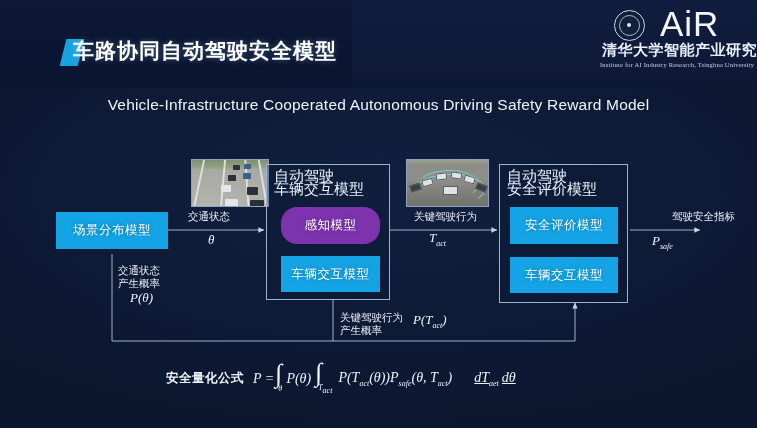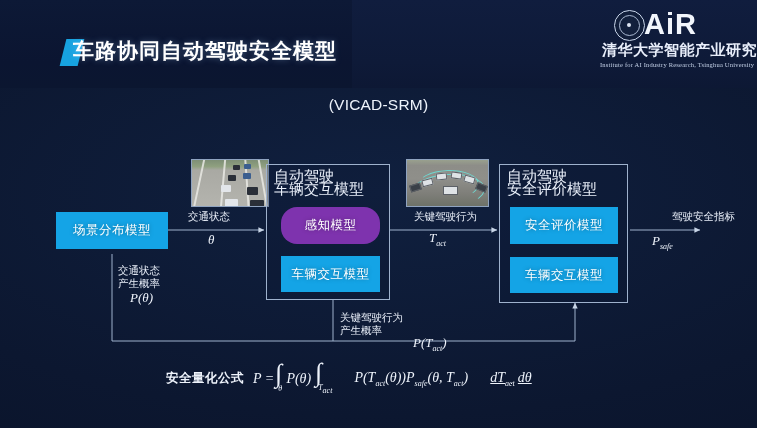--- a/index.html
+++ b/index.html
@@ -51,22 +51,22 @@
     content: ""; position: absolute; left: 4px; top: 4px;
     width: 19px; height: 19px; border-radius: 50%;
     border: 1px solid #aab9d2;
   }
   .seal::after {
     content: ""; position: absolute; left: 11.5px; top: 11.5px;
     width: 4px; height: 4px; border-radius: 50%;
     background: #dde6f3;
   }
   .logo-air {
-    position: absolute; left: 44px; top: -1px;
-    font-size: 29px; font-weight: bold; color: #f2f6fc;
+    position: absolute; left: 60px; top: -1px;
+    font-size: 35px; font-weight: normal; color: #f2f6fc;
     letter-spacing: 1px; line-height: 34px;
   }
   .logo-cn {
     position: absolute; left: 2px; top: 33px; width: 150px;
     text-align: center;
     font-size: 15px; font-weight: bold; color: #e8eefa;
     letter-spacing: 0.5px; white-space: nowrap;
   }
   .logo-en {
     position: absolute; left: 0; top: 53px; width: 152px;
@@ -171,21 +171,21 @@
   <div class="logo-wrap">
     <div class="logo-top">
       <div class="seal"></div>
       <div class="logo-air">AiR</div>
     </div>
     <div class="logo-cn">清华大学智能产业研究院</div>
     <div class="logo-en">Institute for AI Industry Research,  Tsinghua University</div>
   </div>
 
   <div class="subtitle">
-    <div>(VICAD-SRM)</div>
+    <div>Vehicle-Infrastructure Cooperated Autonomous Driving Safety Reward Model</div>
   </div>
 
   <div class="diagram">
 
     <svg class="lines" viewBox="0 0 757 428" xmlns="http://www.w3.org/2000/svg">
       <defs>
         <marker id="ar" markerWidth="7" markerHeight="7" refX="5.6" refY="3" orient="auto">
           <path d="M0,0.3 L5.8,3 L0,5.7 Z" fill="#c7d4e6"></path>
         </marker>
       </defs>
@@ -264,21 +264,21 @@
 
     <div class="edge-label" style="left:414px; top:210px;">关键驾驶行为</div>
     <div class="math" style="left:429px; top:230px; font-size:13px;">
       <span>T</span><sub class="s">act</sub>
     </div>
 
     <div class="edge-label" style="left:340px; top:311px;">
       <div>关键驾驶行为</div>
       <div>产生概率</div>
     </div>
-    <div class="math" style="left:413px; top:335px; font-size:13px;">
+    <div class="math" style="left:413px; top:312px; font-size:13px;">
       <span>P(T</span><sub class="s">act</sub><span>)</span>
     </div>
 
     <div class="edge-label" style="left:637px; top:210px;margin-left:35px;">驾驶安全指标</div>
     <div class="math" style="left:652px; top:233px; font-size:13px;">
       <span>P</span><sub class="s">safe</sub>
     </div>
   </div>
 
   <div class="formula-label" style="left:166px; top:370px;">安全量化公式</div>
@@ -286,21 +286,21 @@
     <span>P =</span>
     <span class="intg">
       <span class="big">∫</span>
       <span class="sub">θ</span>
     </span>
     <span style="margin:0 3px;">P(θ)</span>
     <span class="intg">
       <span class="big">∫</span>
       <span class="sub"><span>T</span><sub class="s">act</sub></span>
     </span>
-    <span style="margin-left:21px;">
+    <span style="margin-left:5px;">
       <span>P(T</span><sub class="s">act</sub><span>(θ))P</span><sub class="s">safe</sub><span>(θ, T</span><sub class="s">act</sub><span>)</span>
     </span>
     <span style="margin-left:22px;text-decoration:underline;">
       <span>dT</span><sub class="s">act</sub><span style="margin-left:3px;">dθ</span>
     </span>
   </div>
 
 </div>
 
 </body></html>

